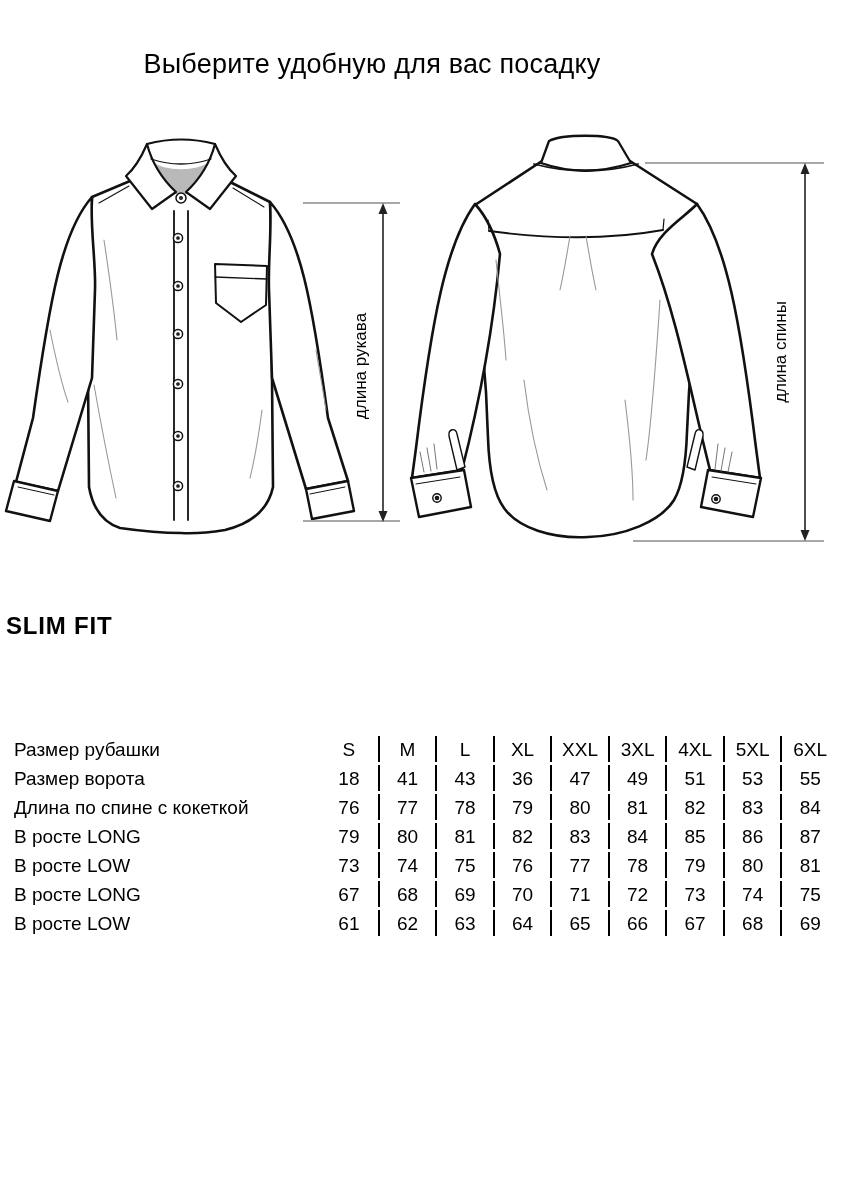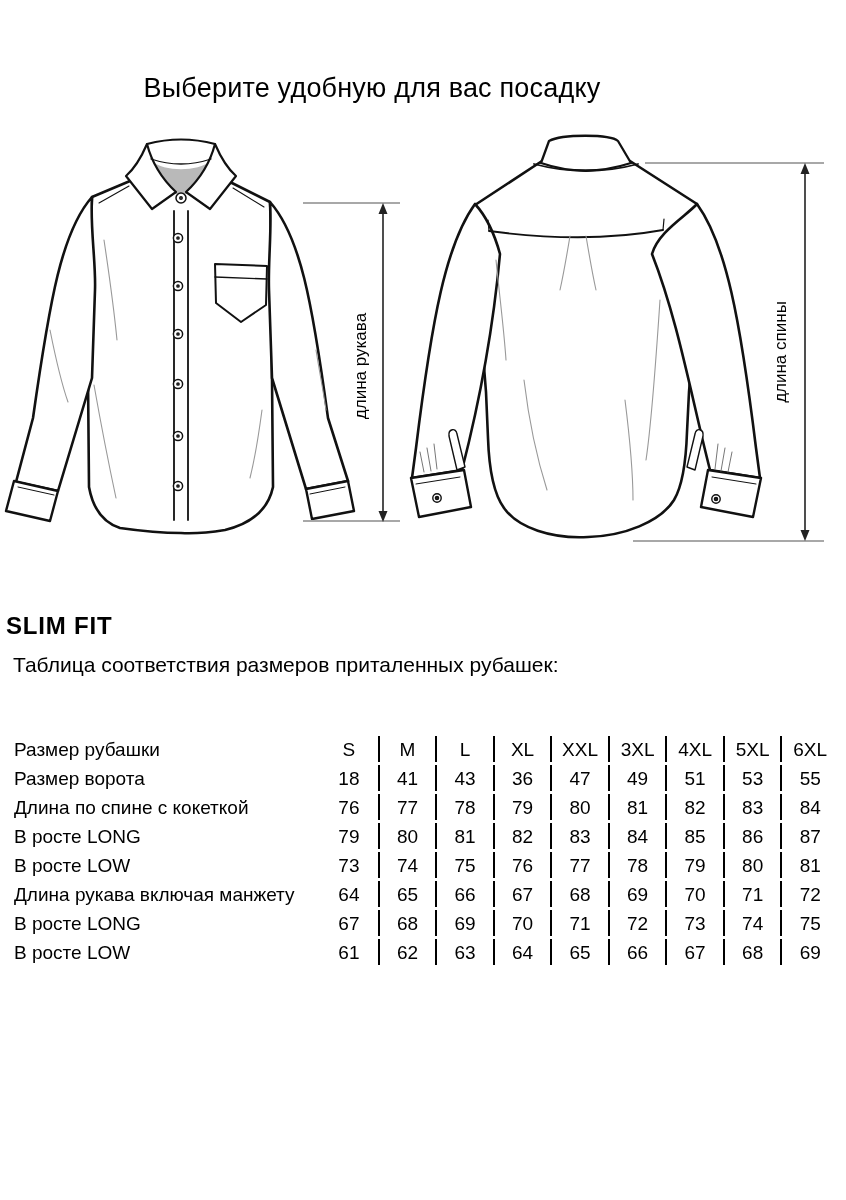--- a/index.html
+++ b/index.html
@@ -2,21 +2,21 @@
 <html><head>
 <meta charset="utf-8">
 <style>
   html,body{margin:0;padding:0;background:#fff;}
   .page{
     position:relative;width:846px;height:1200px;background:#fff;overflow:hidden;
     font-family:"Liberation Sans","DejaVu Sans",sans-serif;color:#000;
   }
   .title{
     position:absolute;top:49px;left:0;width:744px;text-align:center;
-    font-size:27px;font-weight:500;letter-spacing:.2px;margin-top:24px;
+    font-size:27px;font-weight:500;letter-spacing:.2px;
   }
   .figure-svg{position:absolute;top:0;left:0;}
   .heading{
     position:absolute;left:6px;top:612px;font-size:24px;font-weight:800;letter-spacing:.8px;
   }
   .subtitle{
     position:absolute;left:13px;top:653px;font-size:21px;
   }
   table.size-table{
     position:absolute;left:14px;top:733px;width:824px;
@@ -148,21 +148,20 @@
     <g>
       <path d="M645,163 L824,163 M633,541 L824,541" stroke="#a8a8a8" stroke-width="2" fill="none"></path>
       <line x1="805" y1="173" x2="805" y2="531" stroke="#222222" stroke-width="1.6"></line>
       <polygon points="805,163 800.5,174 809.5,174" fill="#222222"></polygon>
       <polygon points="805,541 800.5,530 809.5,530" fill="#222222"></polygon>
       <text class="dim-label" x="786" y="352" text-anchor="middle" transform="rotate(-90 786 352)">длина спины</text>
     </g>
   </svg>
 
   <div class="heading">SLIM FIT</div>
-  <div class="subtitle">Таблица соответствия размеров приталенных рубашек:</div>
 
   <table class="size-table">
     <colgroup>
       <col style="width:306px">
       <col style="width:57.5px">
         <col style="width:57.5px">
         <col style="width:57.5px">
       <col style="width:57.5px">
         <col style="width:57.5px">
         <col style="width:57.5px">
@@ -225,32 +224,20 @@
           <td class="num">74</td>
           <td class="num">75</td>
           <td class="num">76</td>
           <td class="num">77</td>
           <td class="num">78</td>
           <td class="num">79</td>
           <td class="num">80</td>
           <td class="num">81</td>
         </tr>
         <tr>
-          <td class="lbl">Длина рукава включая манжету</td>
-          <td class="num">64</td>
-          <td class="num">65</td>
-          <td class="num">66</td>
-          <td class="num">67</td>
-          <td class="num">68</td>
-          <td class="num">69</td>
-          <td class="num">70</td>
-          <td class="num">71</td>
-          <td class="num">72</td>
-        </tr>
-        <tr>
           <td class="lbl">В росте LONG</td>
           <td class="num">67</td>
           <td class="num">68</td>
           <td class="num">69</td>
           <td class="num">70</td>
           <td class="num">71</td>
           <td class="num">72</td>
           <td class="num">73</td>
           <td class="num">74</td>
           <td class="num">75</td>

